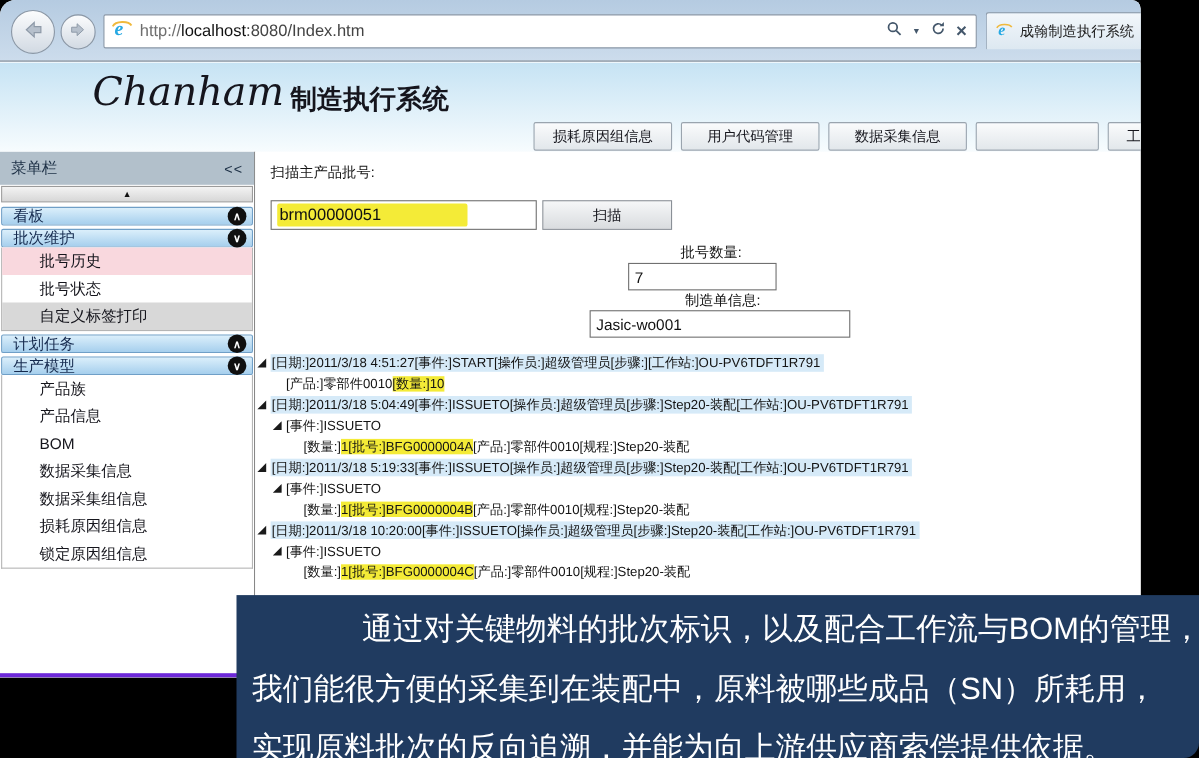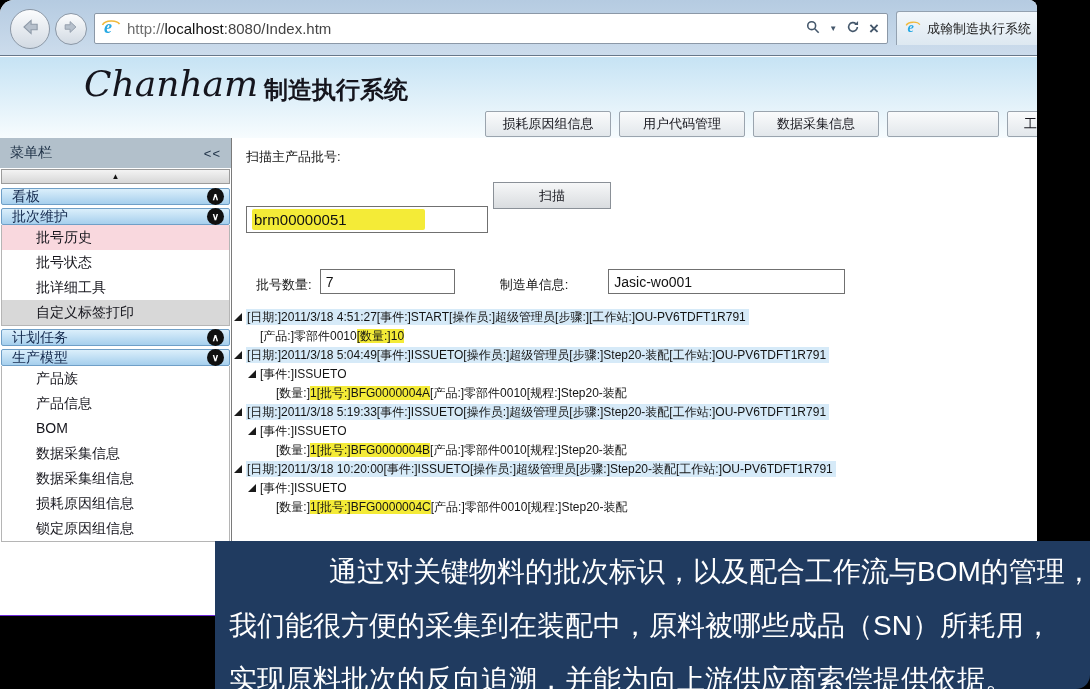--- a/index.html
+++ b/index.html
@@ -62,21 +62,21 @@
   .toolbar-tabs { position:absolute; bottom:1px; left:485px; display:flex; gap:8px; }
   .ttab {
     height:26px; line-height:24px; text-align:center; font-size:13px; color:#15151c;
     background:linear-gradient(#fafbfc,#e2e7eb);
     border:1px solid #9aa4ae; border-radius:2px; white-space:nowrap; overflow:hidden;
   }
   
   .body { position:absolute; top:138px; left:0; width:1037px; height:478px; display:flex; }
   .sidebar {
     width:232px; background:#fff; border-right:1px solid #7a7a7a;
-    border-bottom:1px solid #6d28d9; display:flex; flex-direction:column;
+    border-bottom:4px solid #6d28d9; display:flex; flex-direction:column;
   }
   .sb-head {
     height:30px; flex:0 0 30px; background:#b2c0cb; color:#1c2f45; font-size:14px;
     display:flex; align-items:center; justify-content:space-between; padding:0 10px;
   }
   .sb-collapse { font-size:13px; letter-spacing:1px; color:#1c2f45; }
   .sb-scroll {
     height:15px; flex:0 0 15px; margin:1px;
     background:linear-gradient(#f3f3f3,#d7d7d7); border:1px solid #9b9b9b;
     display:flex; align-items:center; justify-content:center;
@@ -97,30 +97,30 @@
   .sb-items { margin:0 1px 1px; border:1px solid #b5b5b5; border-top:none; background:#fff; }
   .sb-item { height:25px; line-height:25px; padding-left:34px; font-size:14px; color:#15151c; white-space:nowrap; }
   .sb-item.sel { background:#f9d8de; }
   .sb-item.hov { background:#d8d8d8; }
   
   .content { flex:1; background:#fff; padding-top:10px; font-size:13px; color:#141414; overflow:hidden; }
   .scan-label { margin-left:14px; font-size:13px; }
   .scan-row { margin:16px 0 0 14px; display:flex; }
   .textbox {
     background:#fff; border:1px solid #707070; display:flex; align-items:center;
-    padding-left:5px; font-size:14px; color:#111;margin-top:24px;
+    padding-left:5px; font-size:14px; color:#111;
   }
   .scan-box { width:242px; height:27px; }
   .hl-marker { background:#f4eb37; padding:2px 78px 2px 2px; font-size:15px; color:#111; border-radius:2px; }
   .scan-btn {
     width:118px; height:27px; margin-left:5px;
     background:linear-gradient(#f6f7f8,#d9dcdf); border:1px solid #8a9097;
     font-size:13px; color:#15151c; display:flex; align-items:center; justify-content:center;
   }
-  .row2 { margin:12px 0 0 0; display:flex; align-items:flex-end; }
+  .row2 { margin:12px 0 0 0; display:flex; align-items:center;flex-direction:column; }
   .lbl-qty { margin-left:24px; }
   .box-qty { width:135px; height:25px; margin-left:8px; }
   .lbl-mo  { margin-left:45px; }
   .box-mo  { width:237px; height:25px; margin-left:40px; }
   .tree { margin-top:14px; }
   .log-row { height:19px; line-height:19px; white-space:nowrap; font-size:12px; color:#141414; }
   .tri {
     display:inline-block; width:0; height:0;
     border-bottom:8px solid #1a1a1a; border-left:8px solid transparent;
     margin-right:4px;
@@ -219,21 +219,20 @@
               <span>看板</span>
               <span class="circle">∧</span>
             </div>
             <div class="sb-group-h">
               <span>批次维护</span>
               <span class="circle">∨</span>
             </div>
             <div class="sb-items">
               <div class="sb-item sel">批号历史</div>
               <div class="sb-item">批号状态</div>
-              <div class="sb-item">批详细工具</div>
               <div class="sb-item hov">自定义标签打印</div>
             </div>
             <div class="sb-group-h">
               <span>计划任务</span>
               <span class="circle">∧</span>
             </div>
             <div class="sb-group-h">
               <span>生产模型</span>
               <span class="circle">∨</span>
             </div>

